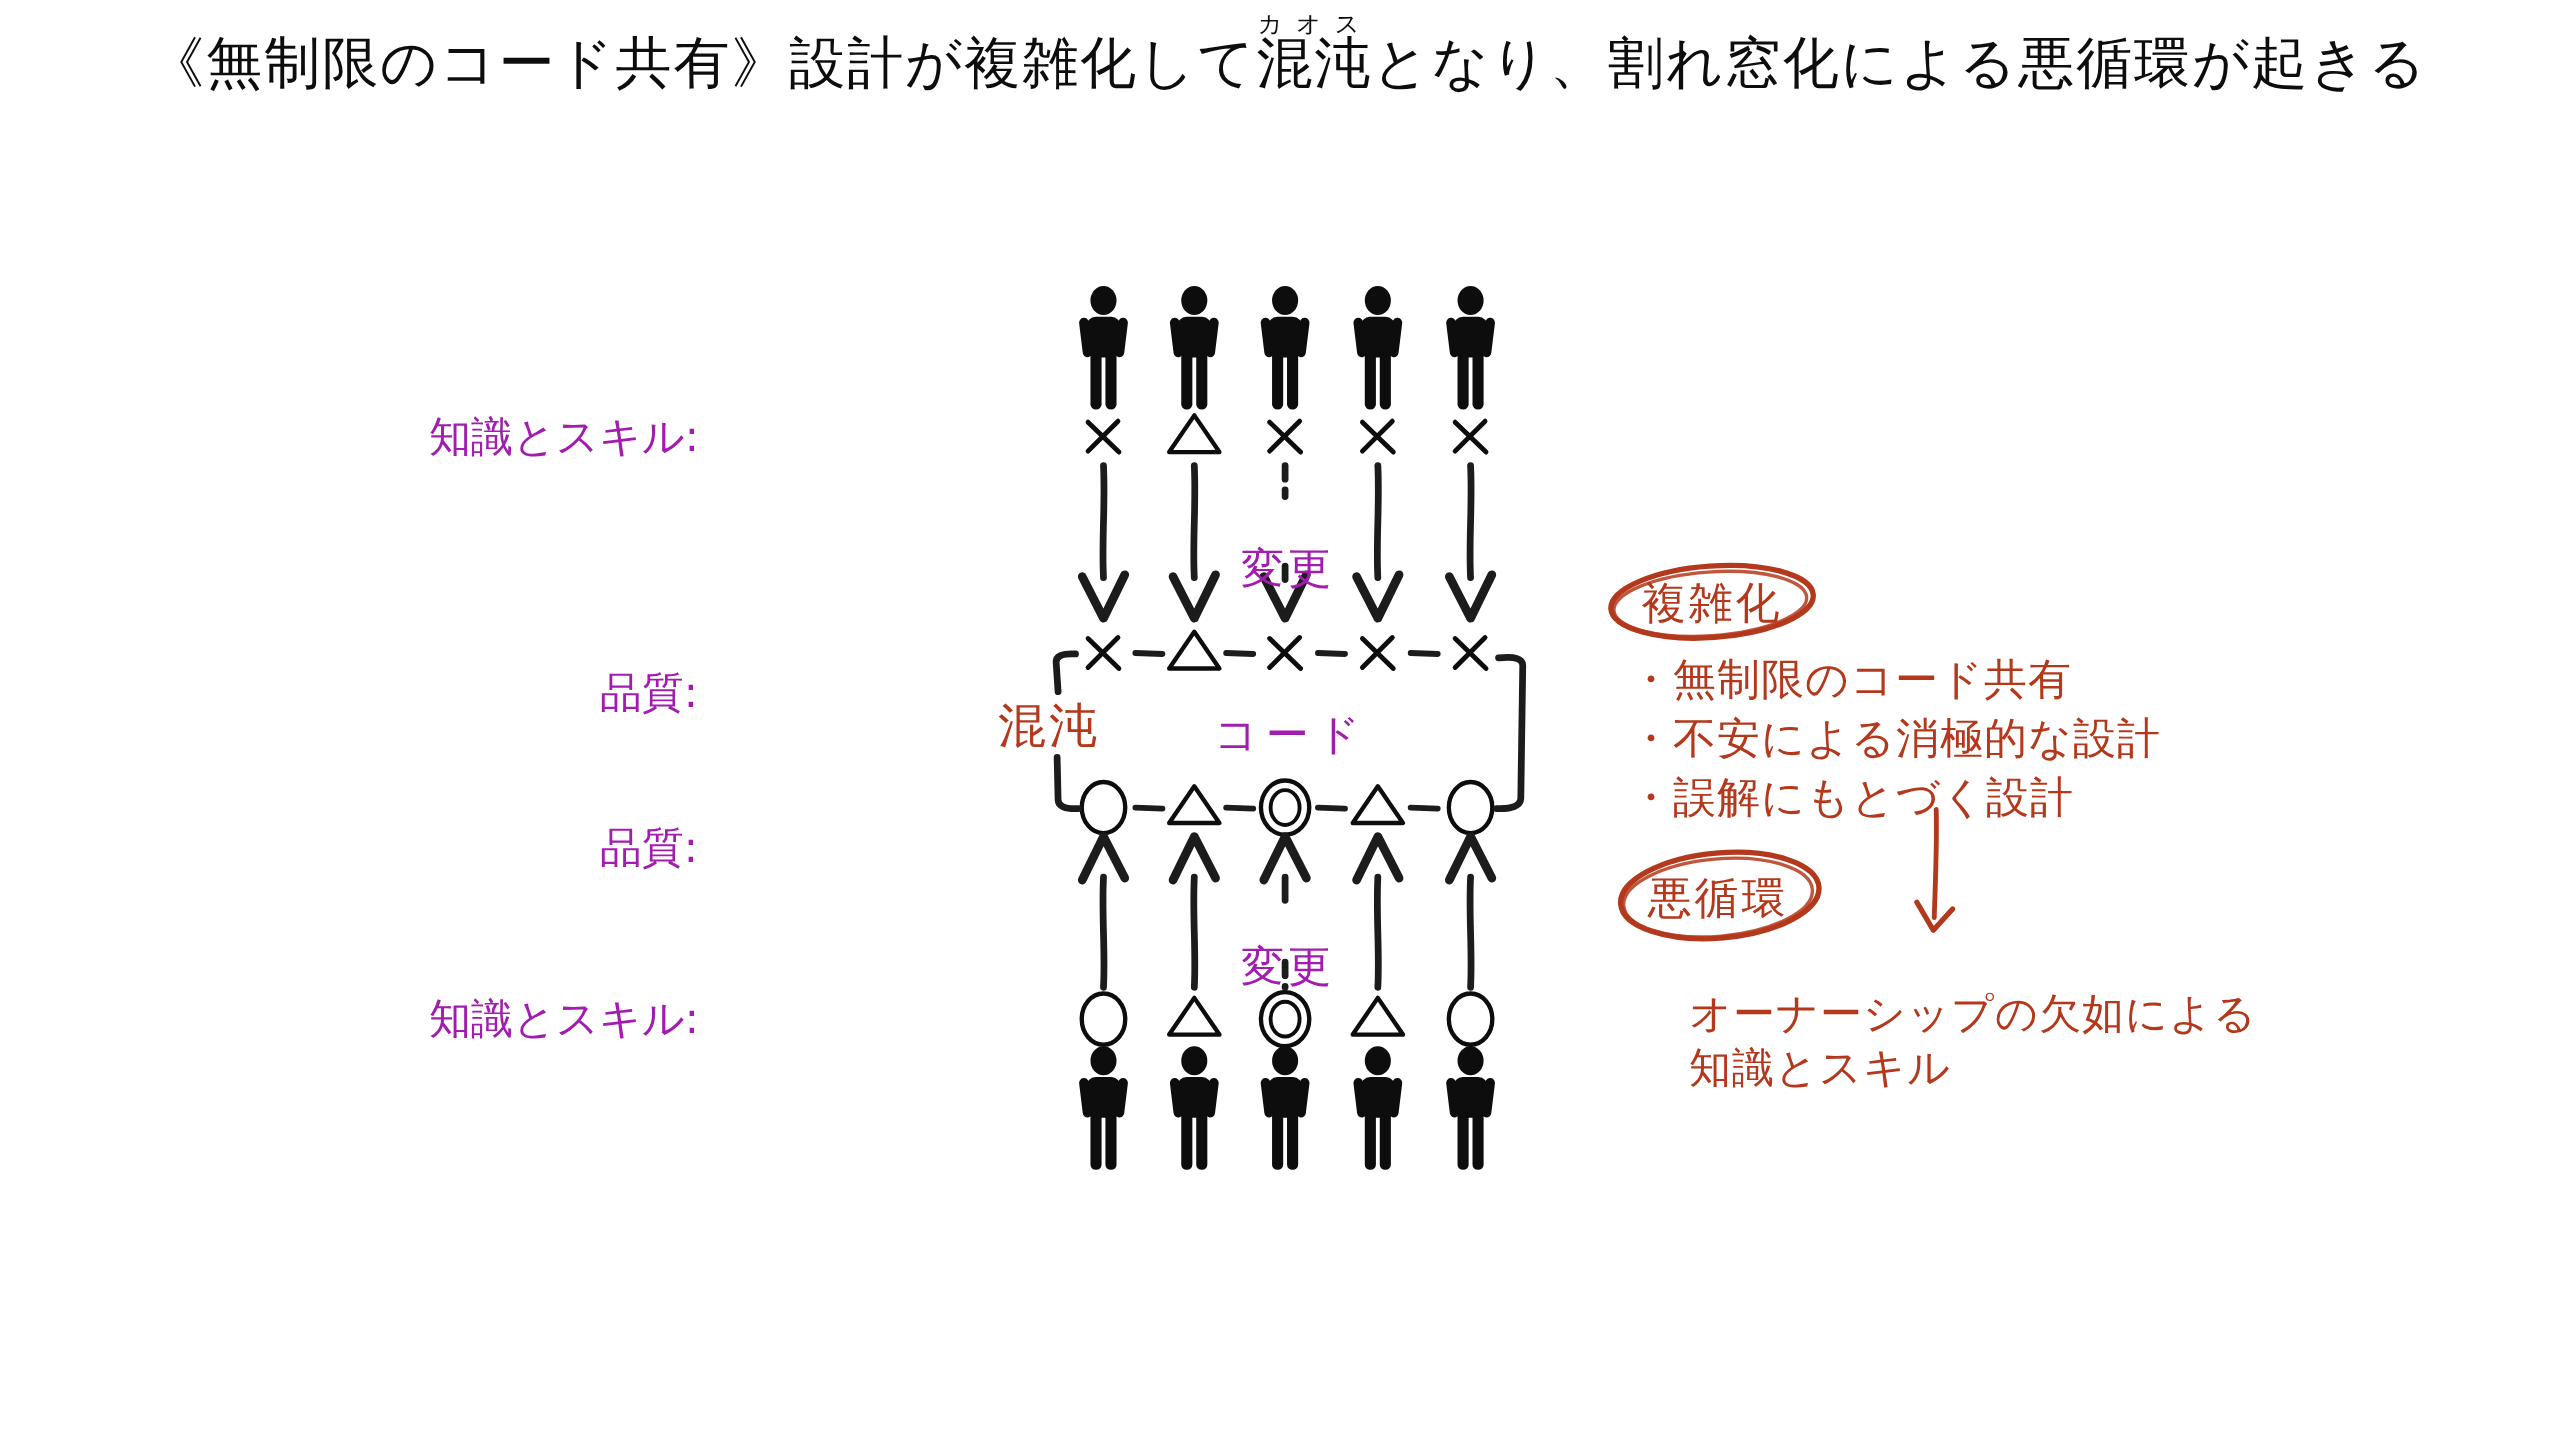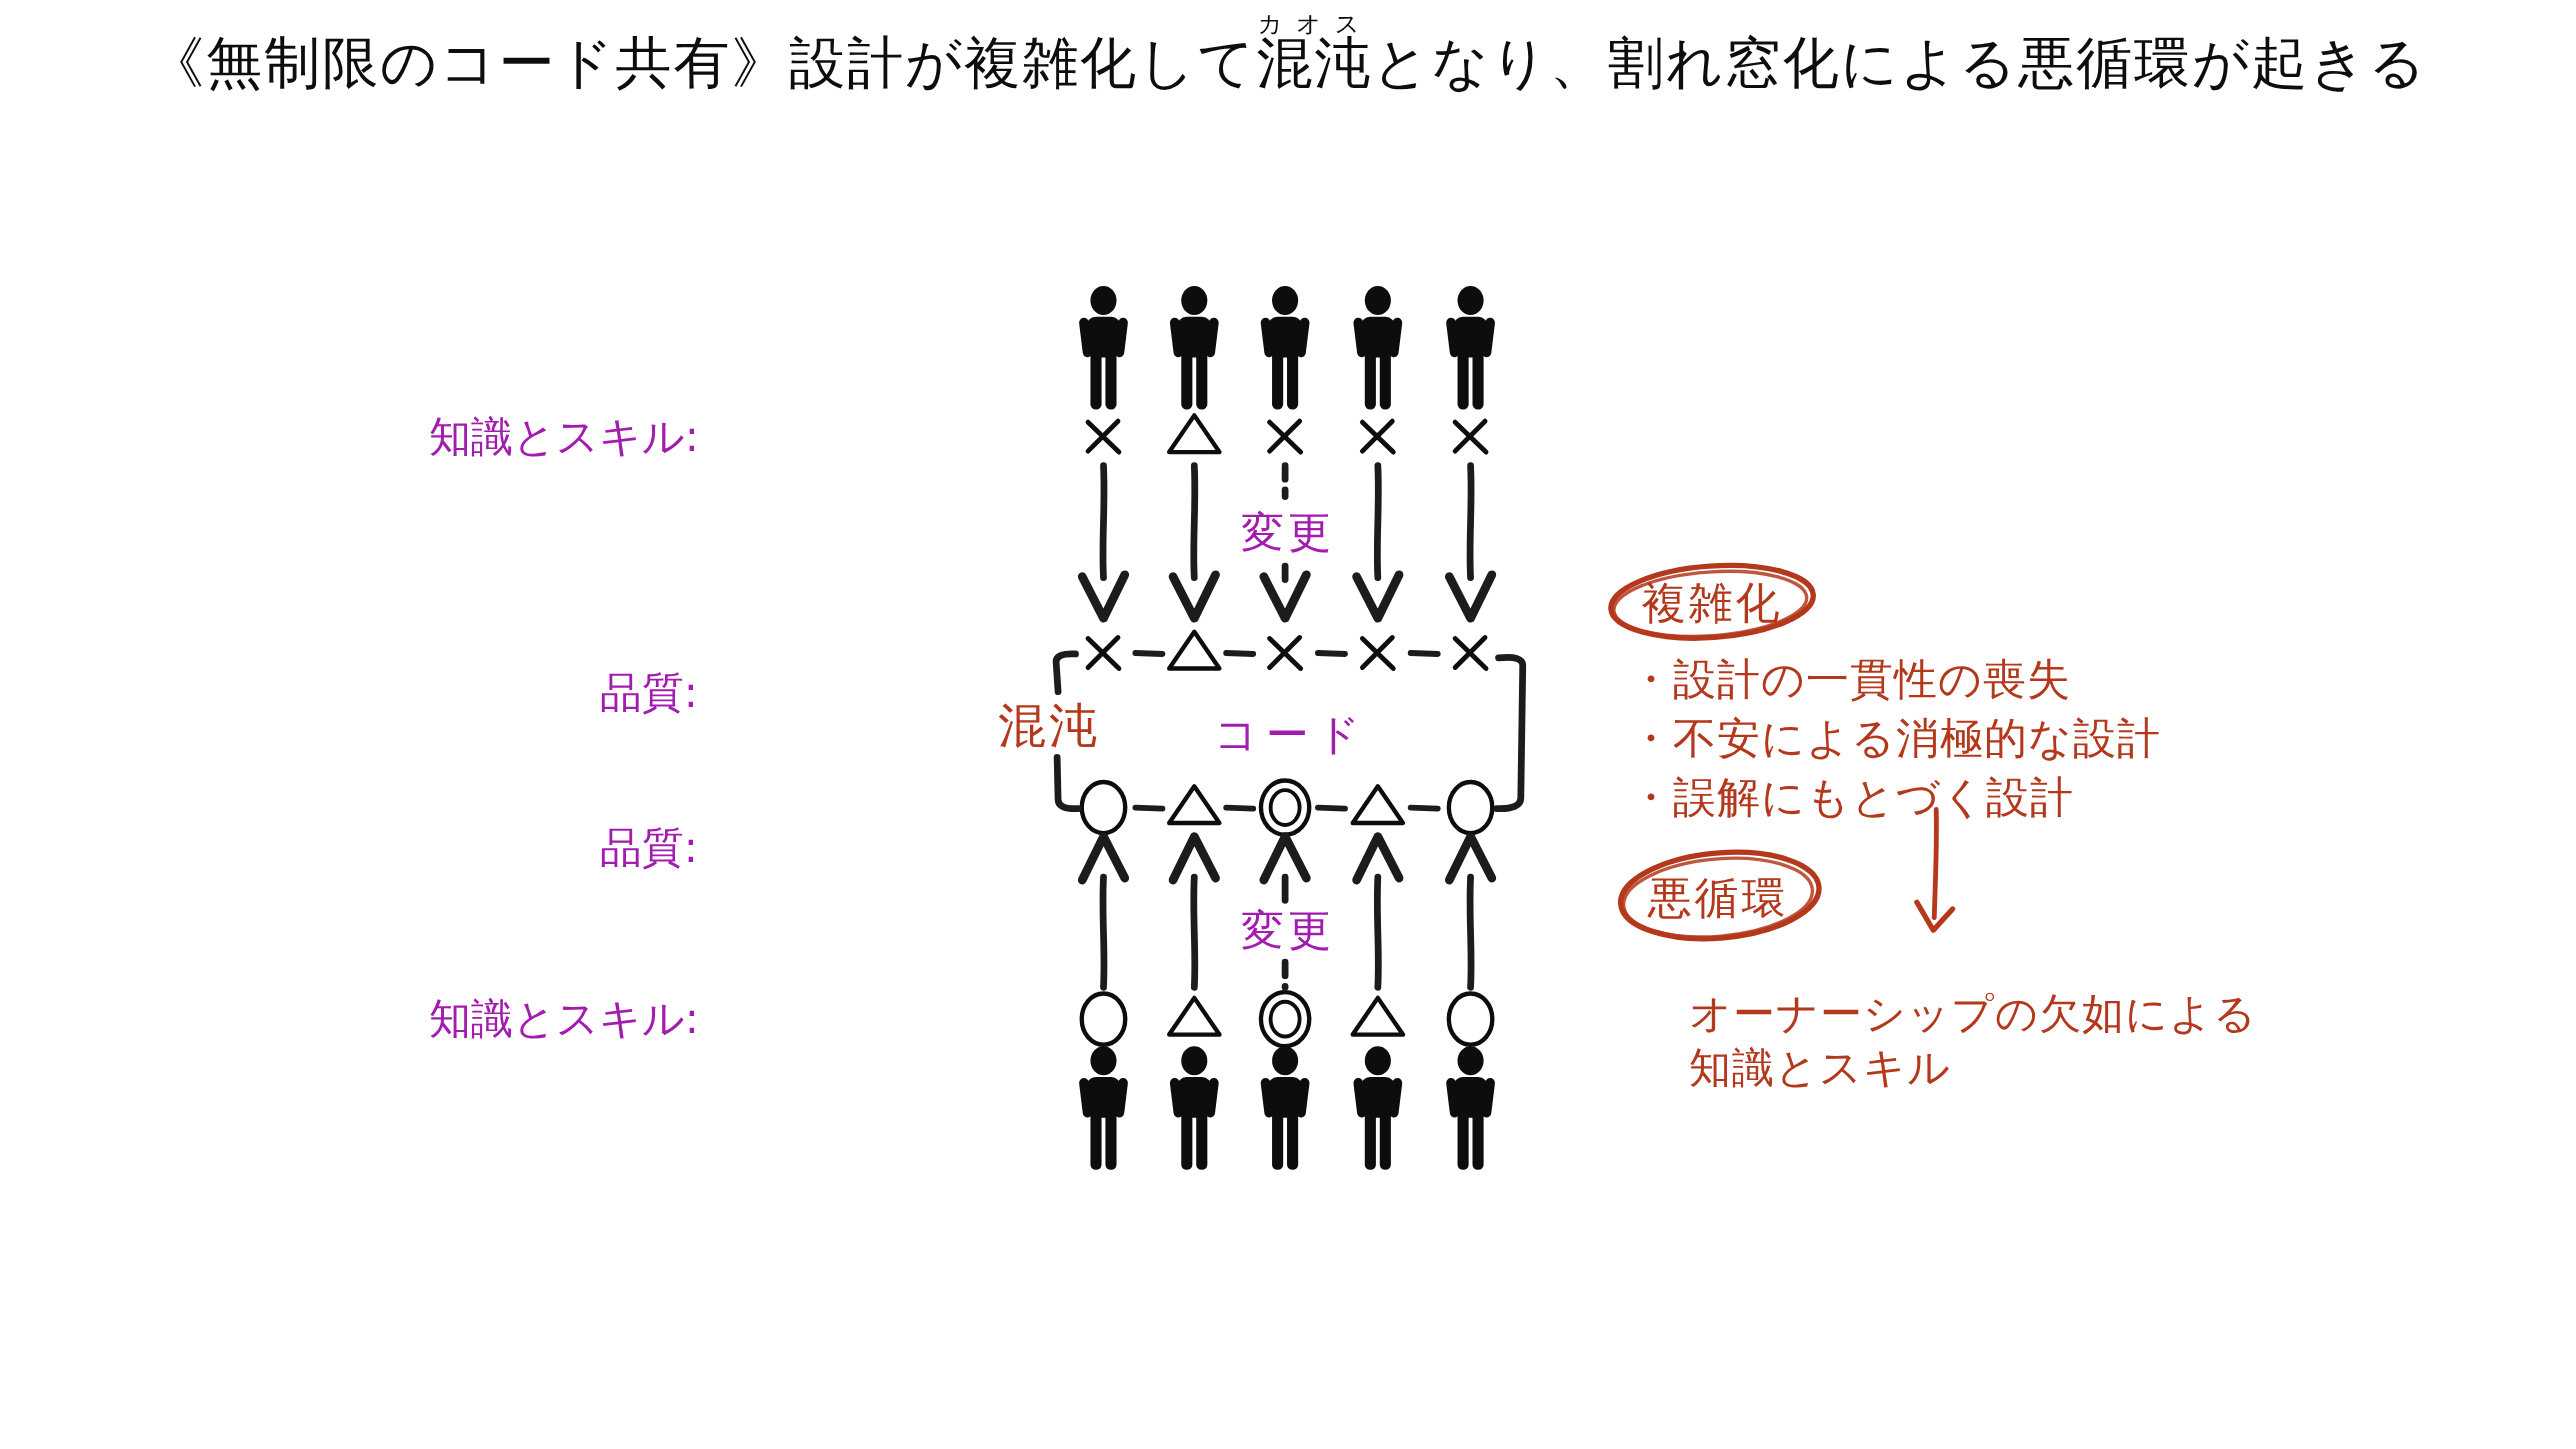--- a/index.html
+++ b/index.html
@@ -10,21 +10,21 @@
          text-align:center;font-size:56px;font-weight:500;color:#0d0d0d;
          letter-spacing:1.9px;white-space:nowrap;}
   .title ruby rt{font-size:24px;font-weight:400;letter-spacing:11.6px;color:#0d0d0d;}
   #diagram-svg{position:absolute;left:0;top:0;}
   .label{position:absolute;white-space:nowrap;color:#a21caf;}
   .r-align{text-align:right;transform:translateY(-50%);}
   .c-align{transform:translate(-50%,-50%);text-align:center;}
   .skills-label{font-size:42px;}
   .quality-label{font-size:42px;margin-top:40px;}
   .code-label{font-size:43px;letter-spacing:7.7px;}
-  .change-label{font-size:43px;letter-spacing:3.9px;}
+  .change-label{font-size:43px;letter-spacing:3.9px;margin-top:36px;}
   .chaos-label{font-size:48px;font-weight:500;letter-spacing:2.9px;}
   .red{color:#b4381c;}
   .annot-title{font-size:44px;font-weight:500;letter-spacing:2.9px;}
   .bullet-list{font-size:43px;line-height:59px;letter-spacing:1px;}
   .cycle-text{font-size:42px;line-height:54px;letter-spacing:1px;}
 </style>
 </head>
 <body>
 
 <div class="canvas">
@@ -253,21 +253,21 @@
   <div class="label change-label c-align" style="left:1288px;top:533px;">変更</div>
   <div class="label quality-label r-align" style="right:1538px;top:653px;">品質:</div>
   <div class="label chaos-label red c-align" style="left:1049px;top:726px;">混沌</div>
   <div class="label code-label c-align" style="left:1291px;top:735px;">コード</div>
   <div class="label quality-label r-align" style="right:1538px;top:808px;">品質:</div>
   <div class="label change-label c-align" style="left:1288px;top:931px;">変更</div>
   <div class="label skills-label r-align" style="right:1537px;top:1019px;">知識とスキル:</div>
 
   <div class="label annot-title red c-align" style="left:1712px;top:603px;">複雑化</div>
   <div class="label bullet-list red" style="left:1629px;top:650px;">
-    <div>・設計の一貫性の喪失</div>
+    <div>・無制限のコード共有</div>
     <div>・不安による消極的な設計</div>
     <div>・誤解にもとづく設計</div>
   </div>
   <div class="label annot-title red c-align" style="left:1718px;top:898px;">悪循環</div>
   <div class="label cycle-text red" style="left:1689px;top:945px;margin-top:42px;">
     <div>オーナーシップの欠如による</div>
     <div>知識とスキル</div>
   </div>
 
 </div>

